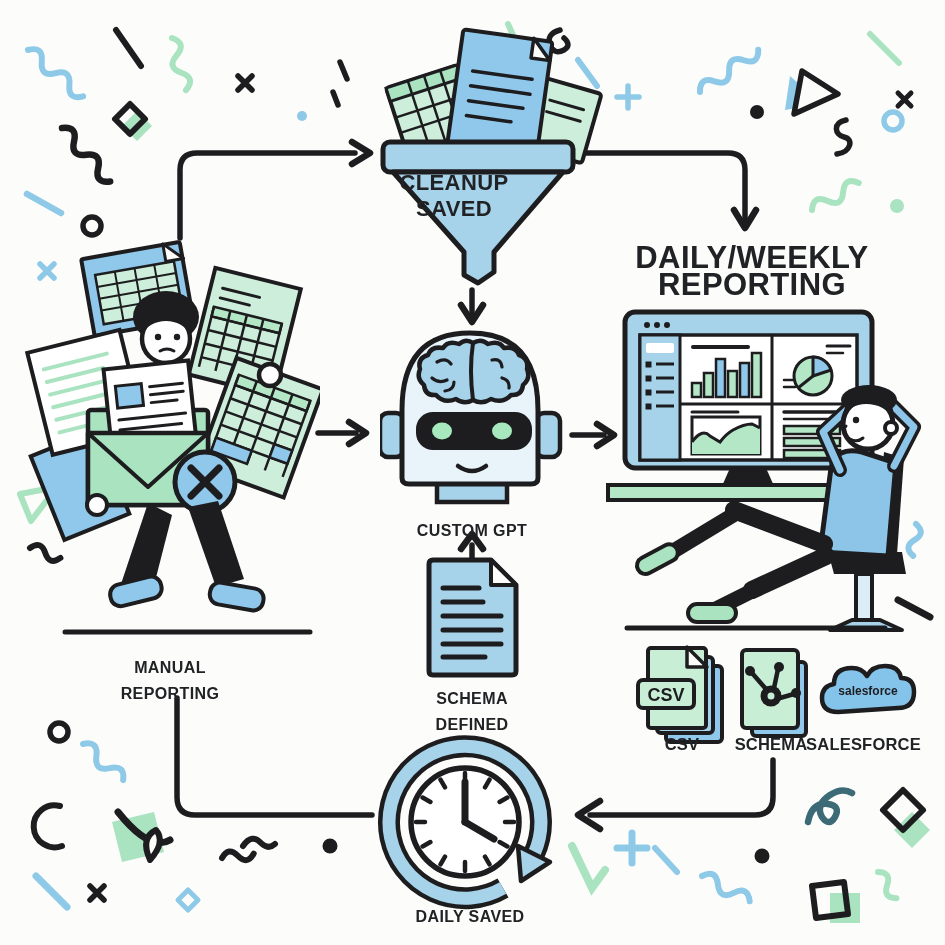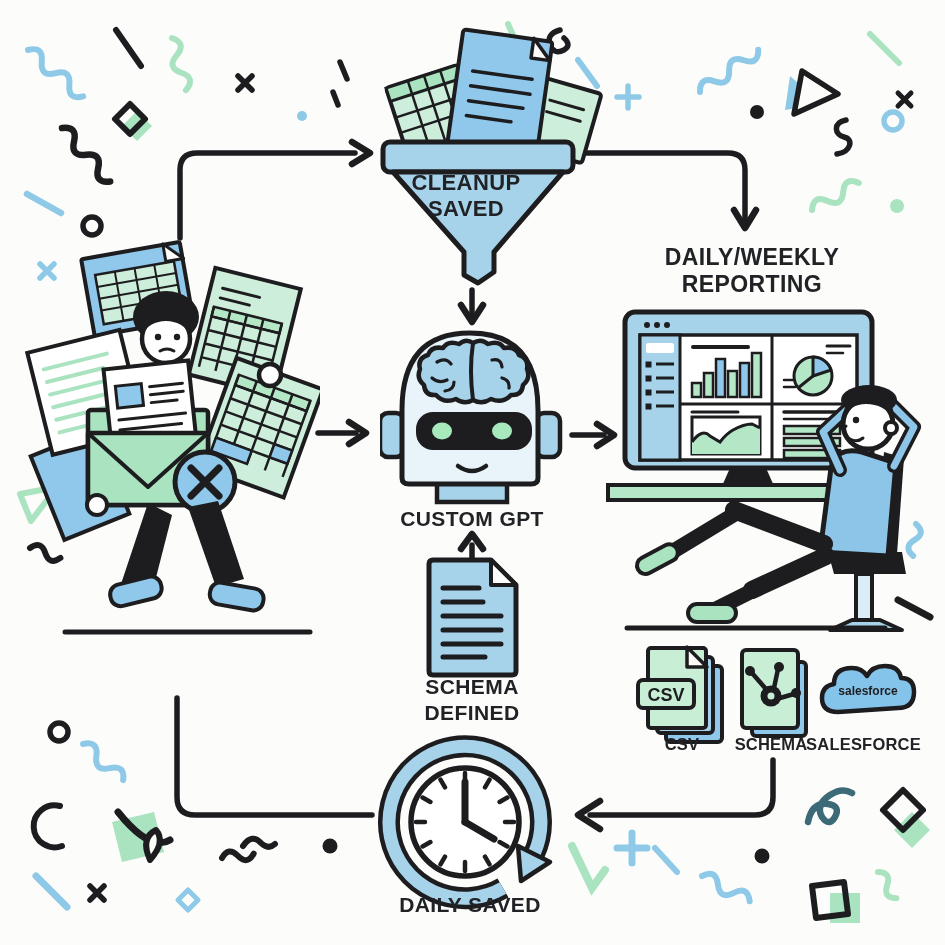--- a/index.html
+++ b/index.html
@@ -3,22 +3,22 @@
 <meta charset="utf-8">
 <style>
   html,body{margin:0;padding:0;background:#fff;}
   .canvas{position:relative;width:945px;height:945px;background:#fcfdfb;overflow:hidden;
           font-family:"Liberation Sans",sans-serif;}
   svg{display:block;}
   .layer{position:absolute;left:0;top:0;}
   .block{position:absolute;}
   .label{position:absolute;text-align:center;font-weight:700;color:#212225;letter-spacing:.4px;}
   .f22{font-size:22px;line-height:26px;}
-  .f23{font-size:23px;line-height:27px;}
-  .f21{font-size:21px;line-height:26px;}
+  .f23{font-size:31px;line-height:27px;}
+  .f21{font-size:16px;line-height:26px;margin-top:12px;}
   .f16{font-size:16.5px;line-height:19px;letter-spacing:.2px;}
   .sq{fill:none;stroke-width:6;stroke-linecap:round;}
   .ink{stroke:#1d1d20;}
   .blu{stroke:#8ec9e8;}
   .grn{stroke:#a9e3c0;}
   .tea{stroke:#3c6a76;}
   .arrow{fill:none;stroke:#1d1d20;stroke-width:5.5;stroke-linecap:round;stroke-linejoin:round;}
   .ahead{fill:none;stroke:#1d1d20;stroke-width:6.5;stroke-linecap:round;stroke-linejoin:round;}
   .badge-text{font:700 18px "Liberation Sans",sans-serif;fill:#1d1d20;text-anchor:middle;}
   .cloud-text{font:700 12px "Liberation Sans",sans-serif;fill:#1d1d20;text-anchor:middle;}
@@ -343,32 +343,36 @@
   <svg class="block" style="left:375px;top:735px" width="200" height="175" viewBox="0 0 200 175">
     <path d="M128,153 A76,76 0 1 1 159,119" fill="none" stroke="#1d1d20" stroke-width="22"></path>
     <path d="M128,153 A76,76 0 1 1 159,119" fill="none" stroke="#a6d3e9" stroke-width="13"></path>
     <path d="M146,146 L175,127 L143,111 Z" fill="#a6d3e9" stroke="#1d1d20" stroke-width="4.5" stroke-linejoin="round"></path>
     <circle cx="90" cy="87" r="54" fill="#ffffff" stroke="#1d1d20" stroke-width="5.5"></circle>
     <path d="M130,87 L139,87 M124.6,67 L132.4,62.5 M110,52.4 L114.5,44.6 M90,47 L90,38 M70,52.4 L65.5,44.6 M55.4,67 L47.6,62.5 M50,87 L41,87 M55.4,107 L47.6,111.5 M70,121.6 L65.5,129.4 M90,127 L90,136 M110,121.6 L114.5,129.4 M124.6,107 L132.4,111.5" stroke="#1d1d20" stroke-width="4.5" stroke-linecap="round"></path>
     <path d="M90,87 L90,47" stroke="#1d1d20" stroke-width="7" stroke-linecap="round"></path>
     <path d="M90,87 L119,104" stroke="#1d1d20" stroke-width="7" stroke-linecap="round"></path>
   </svg>
 
-  <div class="label f22" style="left:376px;top:170px;width:180px">
+  <div class="label f22" style="left:364px;top:170px;width:180px">
     <div>CLEANUP</div>
     <div>SAVED</div>
   </div>
 
   <div class="label f23" style="left:620px;top:244px;width:264px">
     <div>DAILY/WEEKLY</div>
     <div>REPORTING</div>
   </div>
 
   <div class="label f21" style="left:377px;top:506px;width:190px">CUSTOM GPT</div>
 
+  <div class="label f21" style="left:50px;top:643px;width:240px">
+    <div>MANUAL</div>
+    <div>REPORTING</div>
+  </div>
 
   <div class="label f21" style="left:385px;top:674px;width:174px">
     <div>SCHEMA</div>
     <div>DEFINED</div>
   </div>
 
   <div class="label f16" style="left:642px;top:735px;width:80px">CSV</div>
   <div class="label f16" style="left:720px;top:735px;width:102px">SCHEMA</div>
   <div class="label f16" style="left:806px;top:735px;width:115px">SALESFORCE</div>
 

